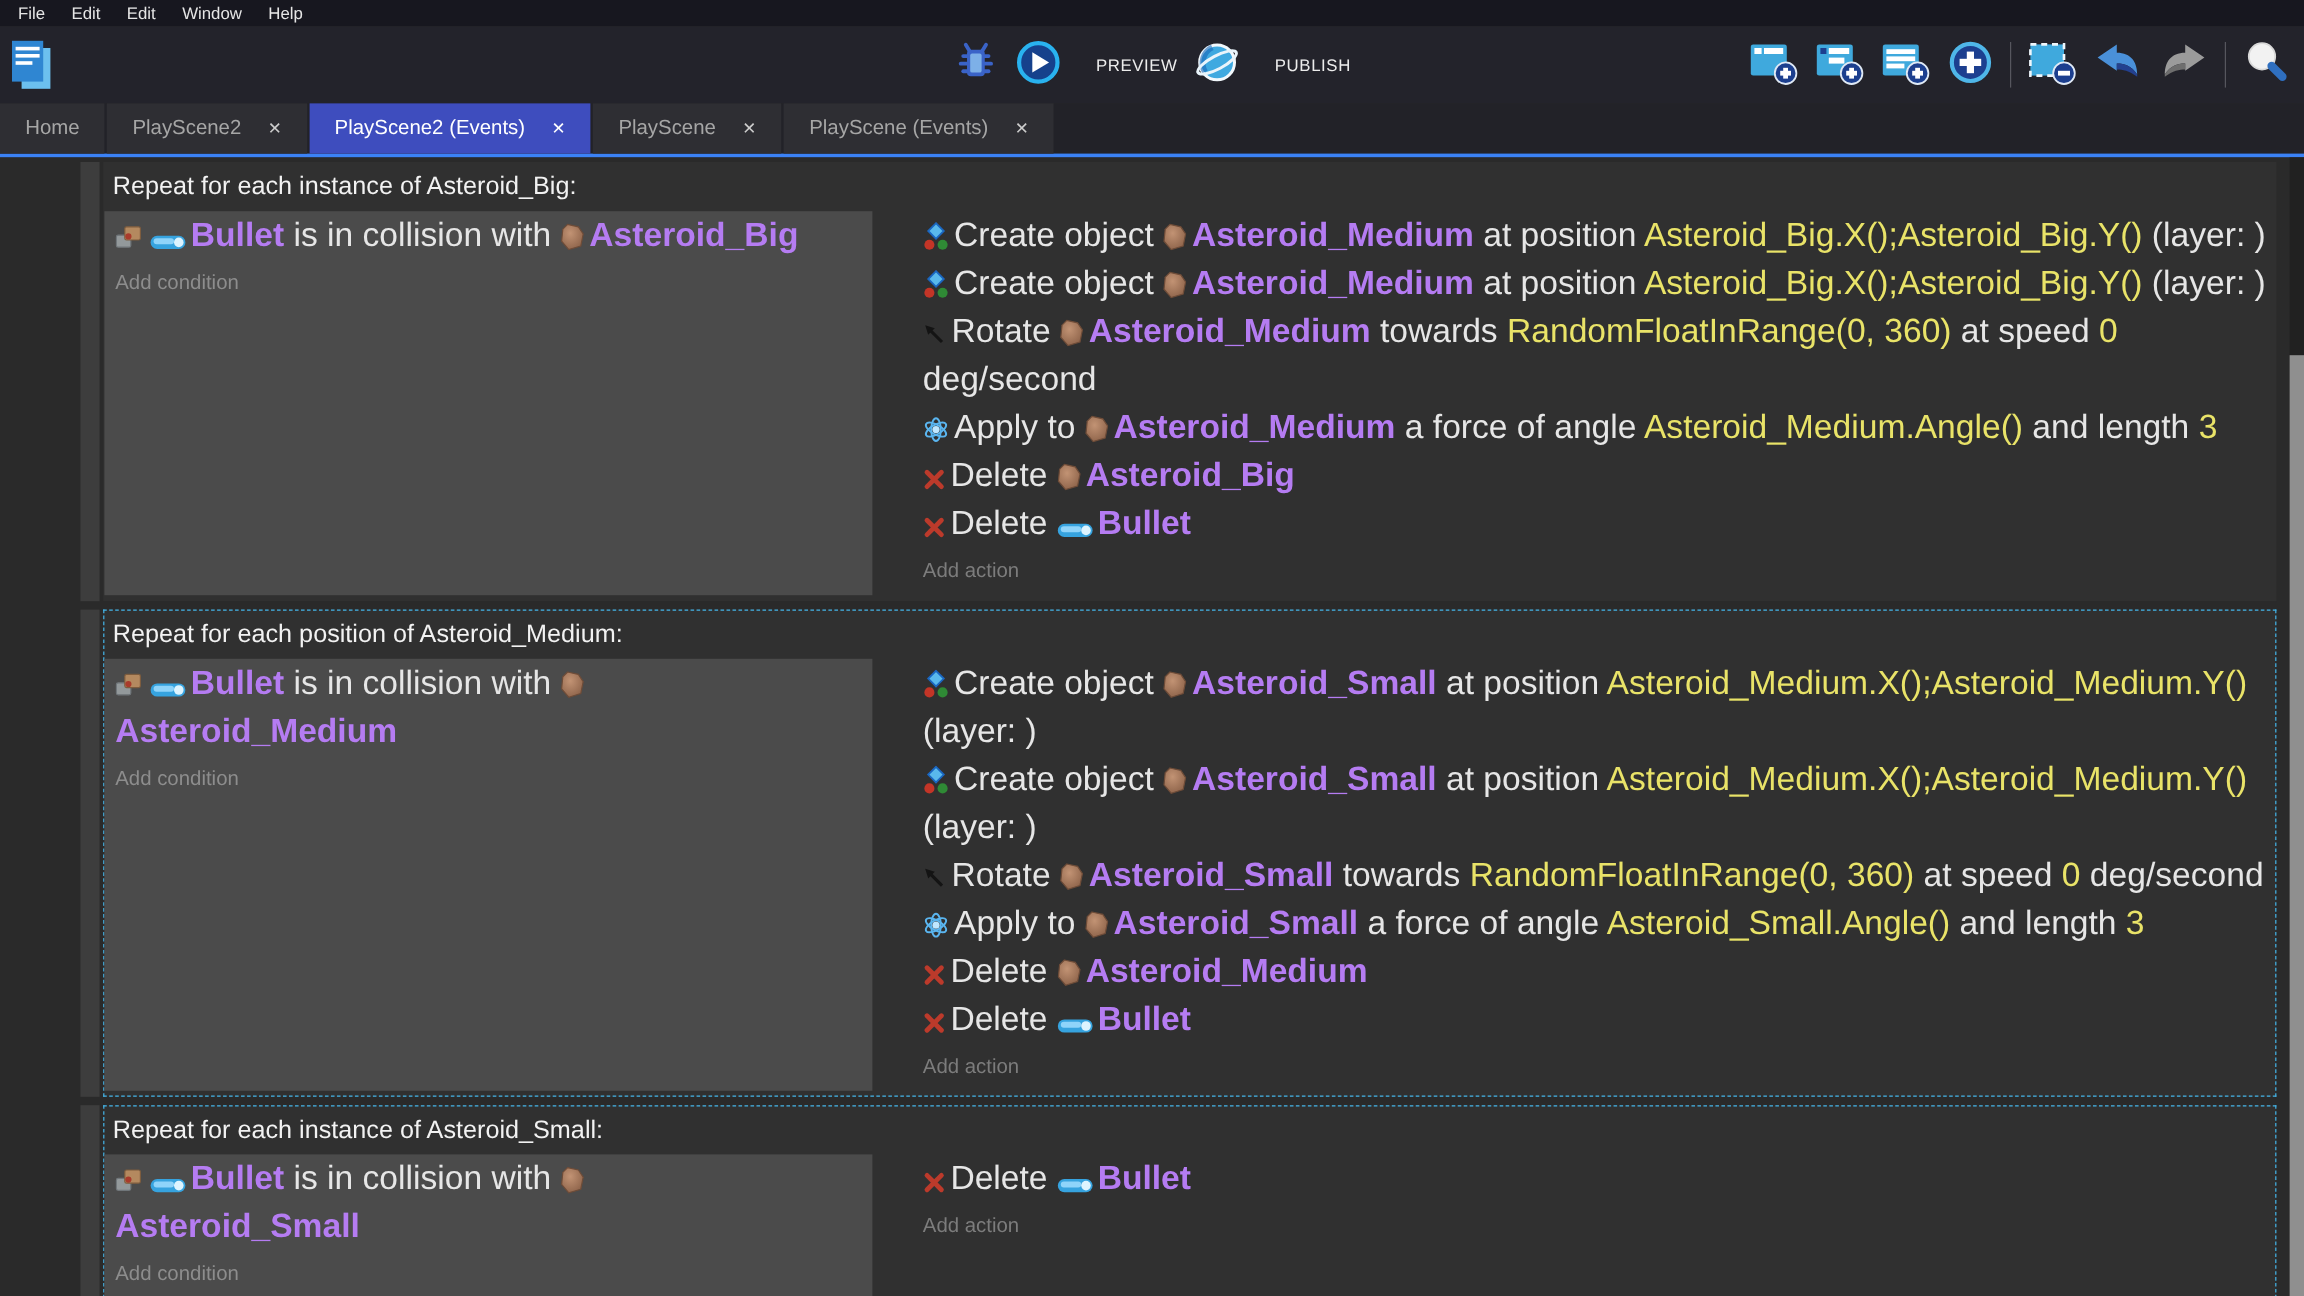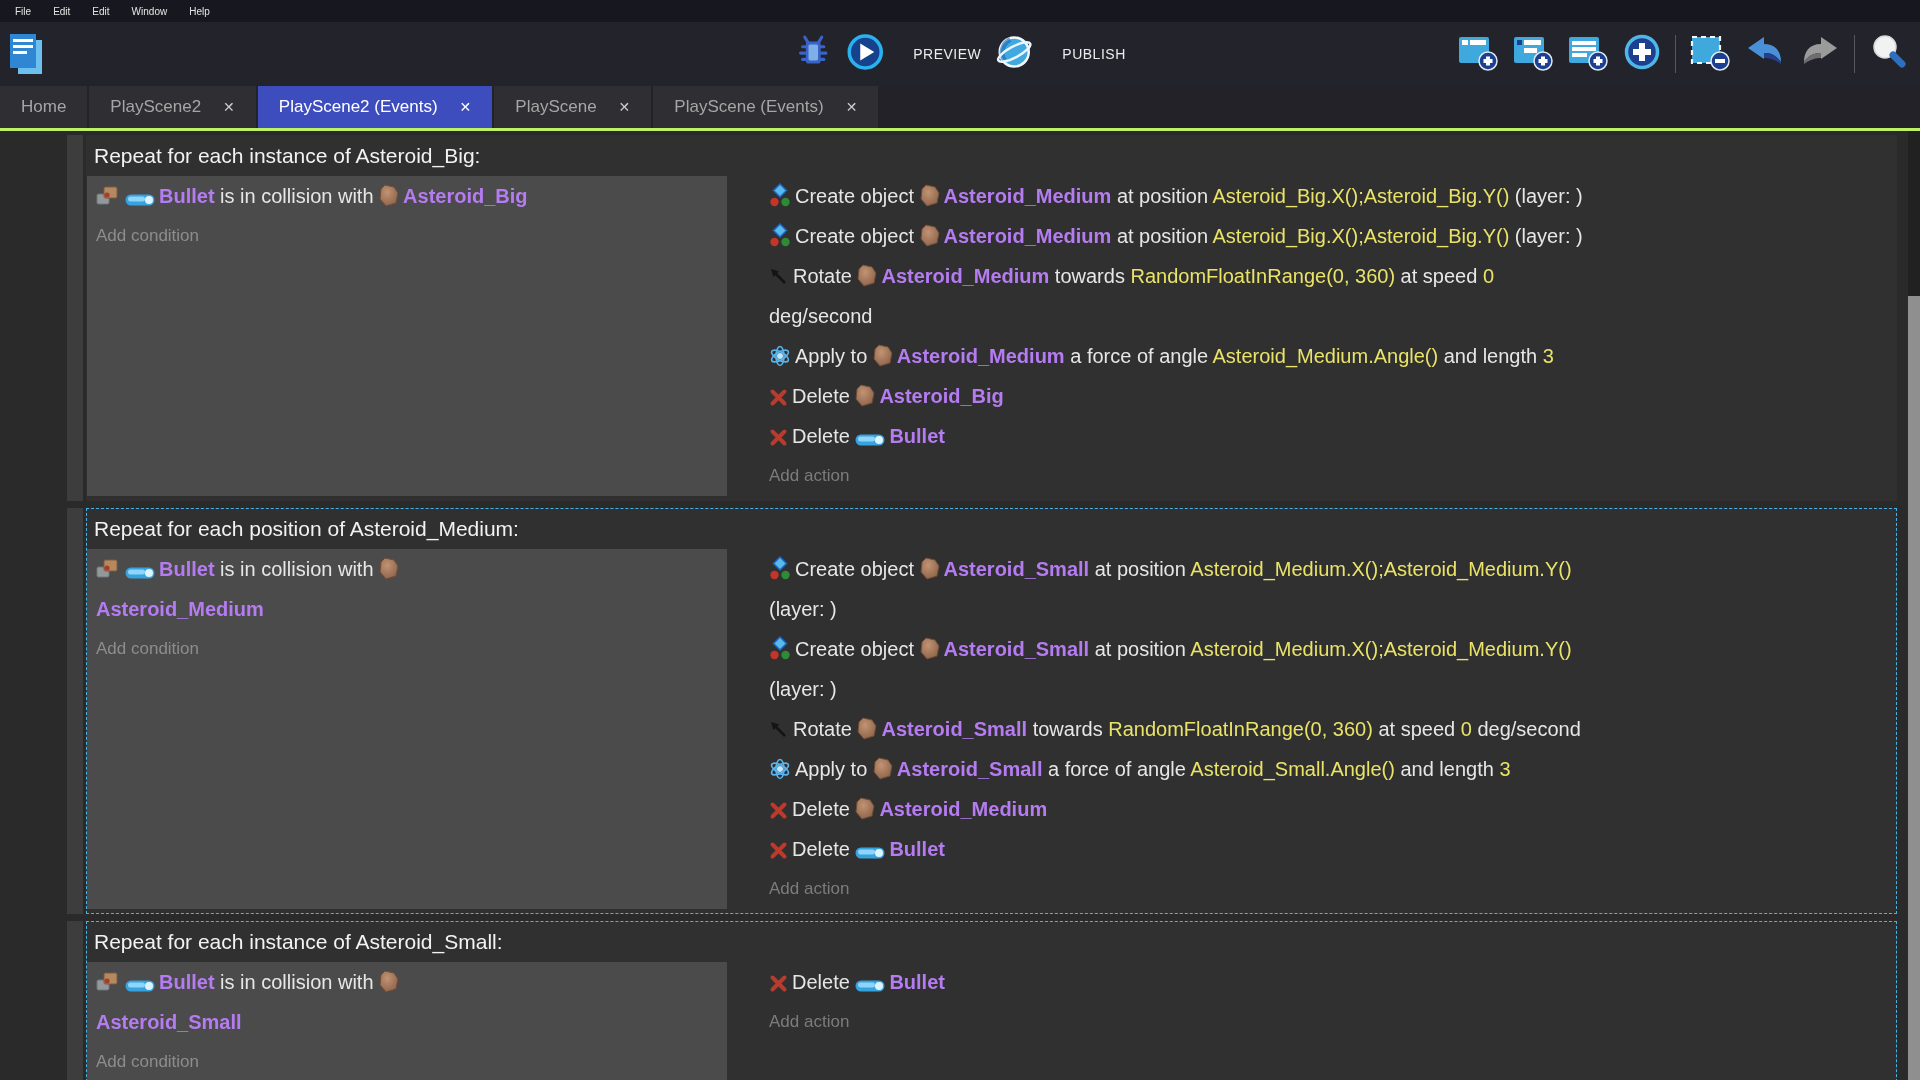--- a/index.html
+++ b/index.html
@@ -4,46 +4,46 @@
 <style>
   * { box-sizing: border-box; }
   html,body { margin:0; padding:0; }
   body {
     width:1920px; height:1080px; overflow:hidden;
     background:#2a2a2a;
     font-family:"Liberation Sans","DejaVu Sans",sans-serif;
   }
   
   .menubar { height:22px; background:#17171f; display:flex; align-items:center; padding-left:4px; }
-  .menu-item { color:#e6e6e6; font-size:10px; padding:0 11px; cursor:default; }
+  .menu-item { color:#e6e6e6; font-size:14px; padding:0 11px; cursor:default; }
   
   .toolbar { height:64px; background:#23232b; position:relative; display:flex; align-items:center; }
   .app-icon { margin-left:8px; display:inline-flex; }
   .toolbar-center { position:absolute; left:50%; transform:translateX(-50%); display:flex; align-items:center; gap:14px; }
   .tb-btn { display:inline-flex; align-items:center; cursor:pointer;gap:22px; }
   .tb-label { color:#ececec; font-size:14px; margin-left:7px; letter-spacing:0.5px; }
   .toolbar-right { margin-left:auto; display:flex; align-items:center; gap:13px; padding-right:12px; }
   .tb-sep { width:1px; height:38px; background:#56565e; }
   
-  .tabbar { height:45px; background:#222228; display:flex; align-items:stretch; border-bottom:3px solid #bef264; }
+  .tabbar { height:45px; background:#222228; display:flex; align-items:stretch; border-bottom:3px solid #3b82f6; }
   .tab { display:flex; align-items:center; padding:0 21px; background:#2e2e33; color:#a6a6a6; font-size:17px; margin-right:2px; cursor:pointer; white-space:nowrap; }
   .tab.active { background:var(--active-tab,#3e4dbe); color:#ffffff; }
   .tab .close { margin-left:22px; font-size:14px; color:#cccccc; }
   .tab.active .close { color:#ffffff; }
   
   .events-area { position:relative; height:949px; padding-top:4px; overflow:hidden;padding-left:10px; }
   .event-row { display:flex; margin:0 23px 7px 57px; }
   .event-handle { width:16px; background:#3d3d3d; margin-right:3px; flex-shrink:0; }
   .event { flex:1; background:#303030; border:1px solid transparent; padding-bottom:4px; }
   .event.selected { border:1px dashed var(--selection,#44b5e9); }
   .event-header { height:40px; line-height:40px; padding-left:7px; color:#f2f2f2; font-size:21px; }
   .event-body { display:flex; align-items:stretch; }
   .conditions { width:640px; flex-shrink:0; background:#4b4b4b; padding-left:9px; }
   .actions { flex:1; padding-left:6px;margin-left:36px; }
-  .line { font-size:20px; line-height:40px; color:#e6e6e6; }
+  .line { font-size:28px; line-height:40px; color:#e6e6e6; }
   .seg-plain  { color:#e6e6e6; }
   .seg-object { color:var(--object-color,#b57cf2); font-weight:bold; }
   .seg-expr   { color:var(--expr-color,#e9e368); }
   .add-link { font-size:17px; line-height:40px; color:#8d8d8d; cursor:pointer; }
   .actions .add-link { color:#7c7c7c; }
   .ev-ic { display:inline-block; margin-right:4px; }
   .ev-ic svg { vertical-align:-4px; }
   
   .scrollbar { position:absolute; top:0; right:0; width:12px; height:100%; background:#212121; }
   .scrollbar .thumb { position:absolute; left:0; top:165px; width:12px; height:calc(100% - 165px); background:#8f8f8f; }

